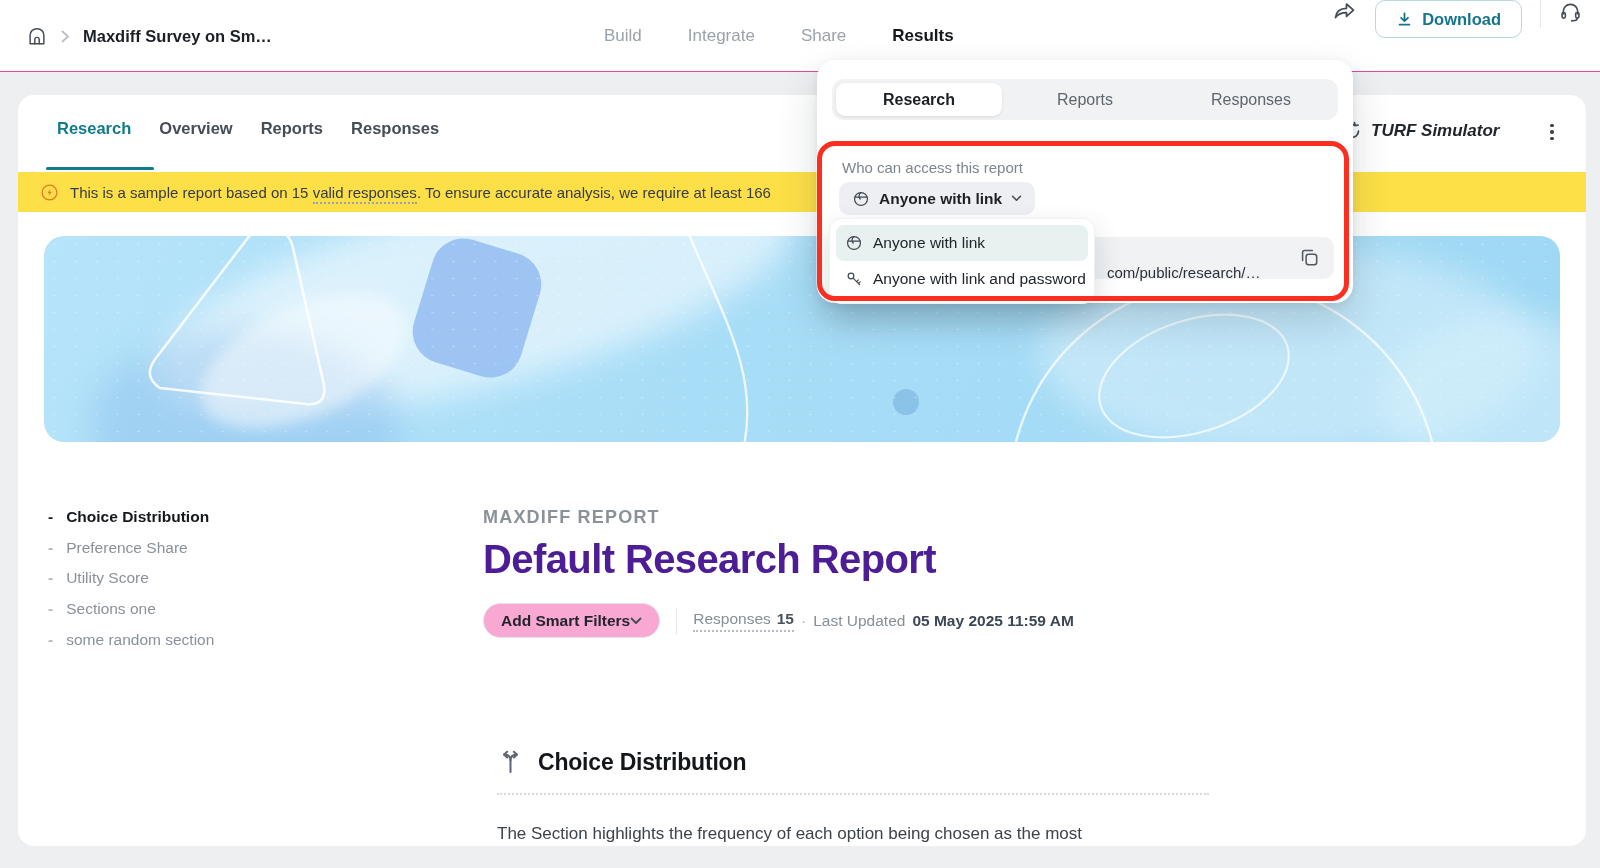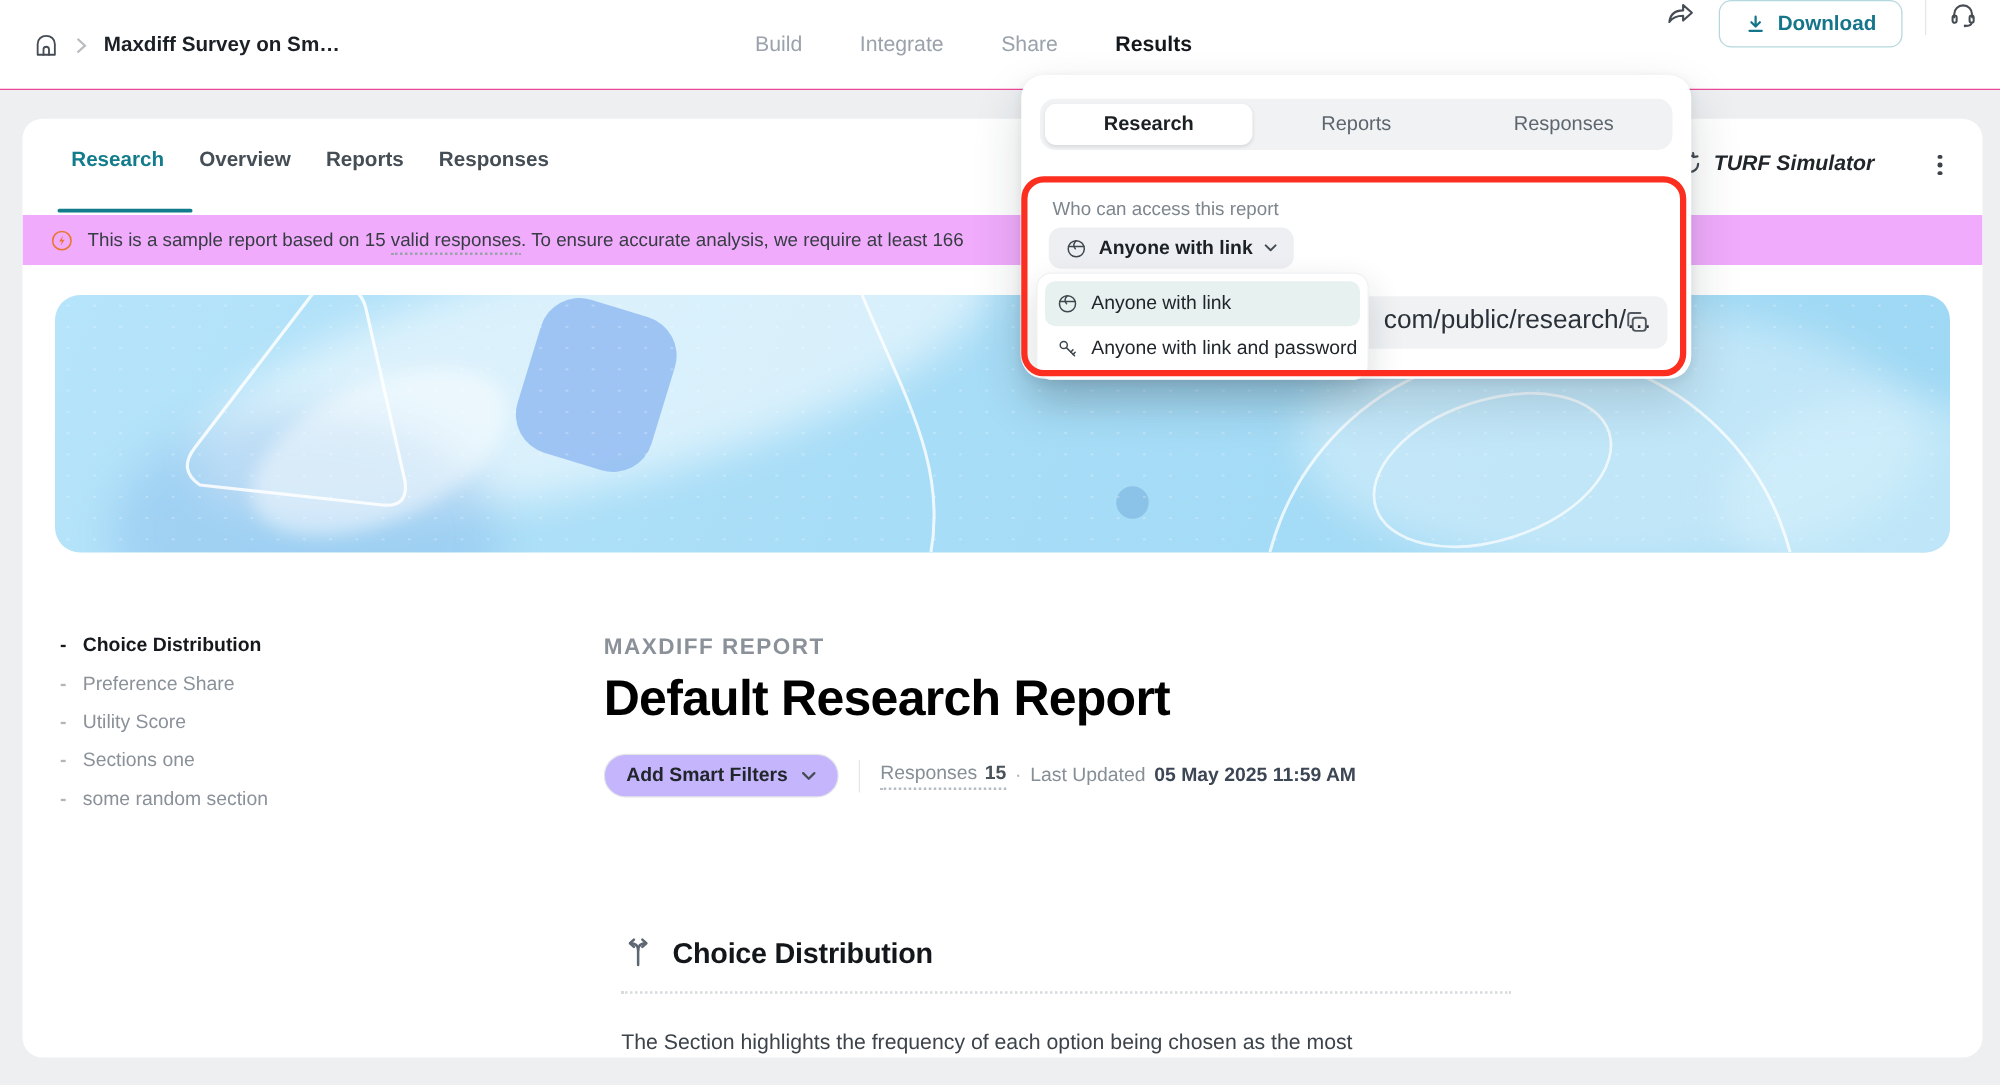--- a/index.html
+++ b/index.html
@@ -25,21 +25,21 @@
   .vsep { width:1px; height:28px; background:#e4e7ea; }
   .icon-btn { display:flex; align-items:center; justify-content:center; cursor:pointer; }
 
   
   .card { position:absolute; left:18px; top:95px; width:1568px; height:751px; background:#fff; border-radius:16px; overflow:hidden; z-index:1; }
   .tabs { position:absolute; left:39px; top:24px; display:flex; gap:28px; font-size:16.5px; font-weight:700; color:#454d55; }
   .tab { cursor:pointer; }
   .tab.active { color:#127c8d; }
   .tab-underline { position:absolute; left:28px; top:72px; width:108px; height:3px; background:#127c8d; border-radius:2px; }
 
-  .notice { position:absolute; left:0; top:77px; width:100%; height:40px; background:#f0abfc;
+  .notice { position:absolute; left:0; top:77px; width:100%; height:40px; background:#fde047;
     display:flex; align-items:center; gap:11px; padding:0 22px; font-size:15px; color:#363c42; white-space:nowrap; overflow:hidden; }
   .notice .dotted { border-bottom:2px dotted #9aa1a8; padding-bottom:1px; }
 
   .blue-banner { position:absolute; left:26px; top:141px; width:1516px; height:206px; border-radius:20px; overflow:hidden;
     background:linear-gradient(115deg,#b6e4fa 0%,#a8ddf7 45%,#9ed8f4 100%); }
   .speckle { position:absolute; inset:0;
     background-image:radial-gradient(rgba(255,255,255,.7) 1px, transparent 1.4px);
     background-size:21px 17px; opacity:.35; }
 
   .turf { position:absolute; left:1324px; top:18px; height:36px; display:flex; align-items:center; gap:9px;
@@ -48,24 +48,24 @@
   .kebab i { width:3.5px; height:3.5px; border-radius:50%; background:#3c434a; }
 
   .sidebar { position:absolute; left:30px; top:407px; }
   .side-item { height:30.6px; display:flex; align-items:center; gap:13px; font-size:15.5px; color:#8a9199; cursor:pointer; }
   .side-item .dash { font-weight:700; color:#b0b6bc; }
   .side-item.active { color:#15181c; font-weight:700; }
   .side-item.active .dash { color:#15181c; }
 
   .main-col { position:absolute; left:465px; top:412px; width:760px; }
   .eyebrow { font-size:18px; font-weight:700; letter-spacing:1.2px; color:#8a9199; }
-  .report-title { margin-top:9px; font-size:40px; font-weight:800; letter-spacing:-0.6px; color:#000000; }
+  .report-title { margin-top:9px; font-size:40px; font-weight:800; letter-spacing:-0.6px; color:#4c1d95; }
   .meta-row { margin-top:21px; display:flex; align-items:center; gap:16px; }
-  .filters-pill { height:35px; padding:0 17px; display:flex; align-items:center; gap:11px; border:1.5px solid #e2e5e8;
-    border-radius:18px; background:#c4b5fd; font-size:15.5px; font-weight:700; color:#21262b; cursor:pointer; }
+  .filters-pill { height:35px; padding:0 17px; display:flex; align-items:center; border:1.5px solid #e2e5e8;
+    border-radius:18px; background:#f9a8d4; font-size:15.5px; font-weight:700; color:#21262b; cursor:pointer; }
   .meta-sep { width:1px; height:26px; background:#e4e7ea; }
   .meta-text { font-size:15.5px; color:#868e96; display:flex; align-items:center; gap:7px; }
   .resp-group { border-bottom:2px dotted #b6bcc2; padding-bottom:2px; display:flex; gap:6px; cursor:pointer; }
   .resp-count { color:#4a525a; font-weight:600; }
   .middot { color:#aab0b6; }
   .updated-value { color:#3d4654; font-weight:700; }
 
   .section { position:absolute; left:479px; top:651px; width:712px; }
   .section-head { display:flex; align-items:center; gap:14px; height:32px; }
   .section-title { font-size:23px; font-weight:800; color:#13171b; letter-spacing:-0.2px; }
@@ -76,21 +76,21 @@
   .popover { position:absolute; left:817px; top:60px; width:536px; height:243px; background:#fff; border-radius:18px;
     box-shadow:0 18px 40px rgba(25,35,45,.16), 0 2px 8px rgba(25,35,45,.08); z-index:5; }
   .seg { position:absolute; left:15px; top:19px; width:506px; height:41px; background:#f0f2f4; border-radius:12px;
     display:flex; padding:4px; }
   .seg-item { flex:1; display:flex; align-items:center; justify-content:center; font-size:16px; color:#5d666e; border-radius:9px; cursor:pointer; }
   .seg-item.active { background:#fff; color:#1b2025; font-weight:700; box-shadow:0 1px 3px rgba(0,0,0,.10); }
   .access-label { position:absolute; left:25px; top:99px; font-size:15px; color:#7d858d; }
   .access-pill { position:absolute; left:22px; top:122px; height:33px; padding:0 13px; background:#edeff2; border-radius:10px;
     display:flex; align-items:center; gap:9px; font-size:15.5px; font-weight:700; color:#1c2126; cursor:pointer; }
   .link-field { position:absolute; left:22px; top:177px; width:495px; height:42px; background:#f0f2f4; border-radius:10px; }
-  .link-text { position:absolute; left:268px; top:0; height:38px; display:flex; align-items:center; font-size:21px; color:#2a3138; }
+  .link-text { position:absolute; left:268px; top:16px; height:38px; display:flex; align-items:center; font-size:15px; color:#2a3138; }
   .copy-btn { position:absolute; right:13px; top:9px; cursor:pointer; }
   .menu { position:absolute; left:12px; top:158px; width:266px; background:#fff; border-radius:12px; padding:6px;
     border:1px solid #f0f1f3; box-shadow:0 12px 28px rgba(20,30,40,.16); z-index:6; }
   .menu-item { height:36px; display:flex; align-items:center; gap:10px; padding:0 9px; border-radius:8px;
     font-size:15.5px; color:#20262b; cursor:pointer; white-space:nowrap; }
   .menu-item.selected { background:#e7f1f0; }
 
   .red-box { position:absolute; left:817px; top:141px; width:532px; height:160px; border:5px solid #fb2e1f;
     border-radius:18px; z-index:10; pointer-events:none; box-shadow:0 0 0 1px rgba(255,255,255,.45); }
 </style>

